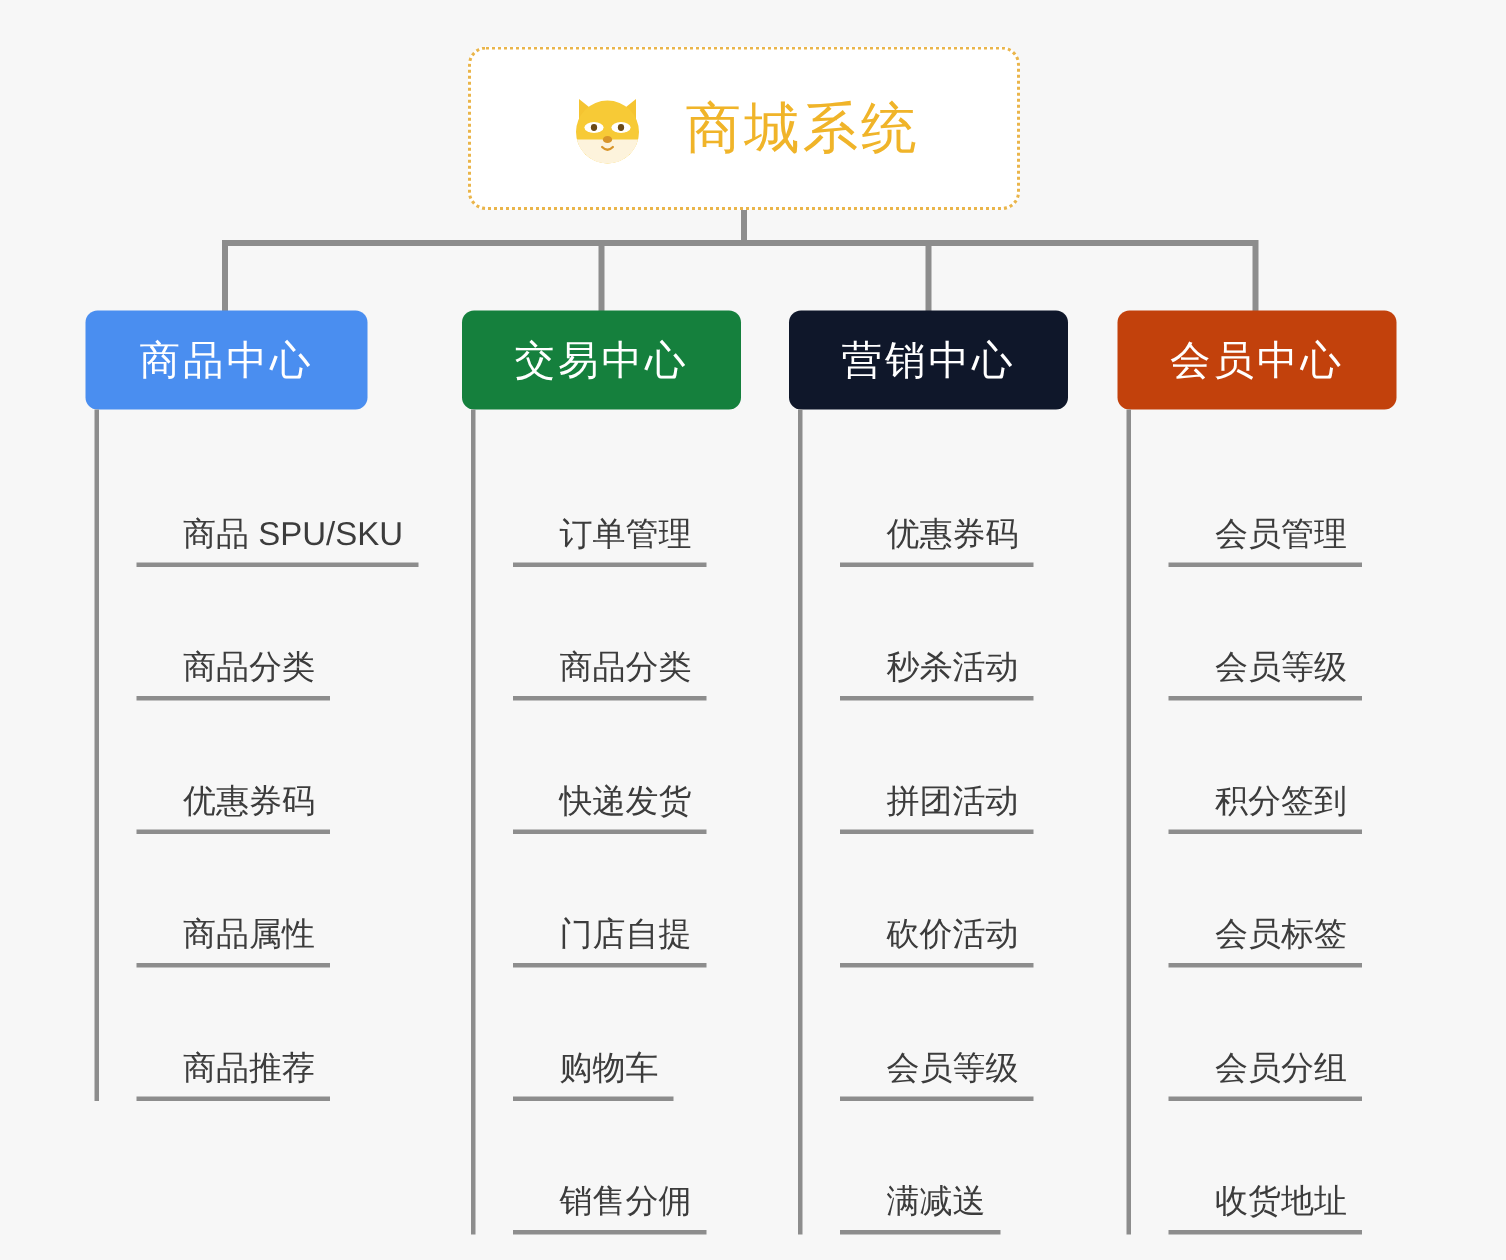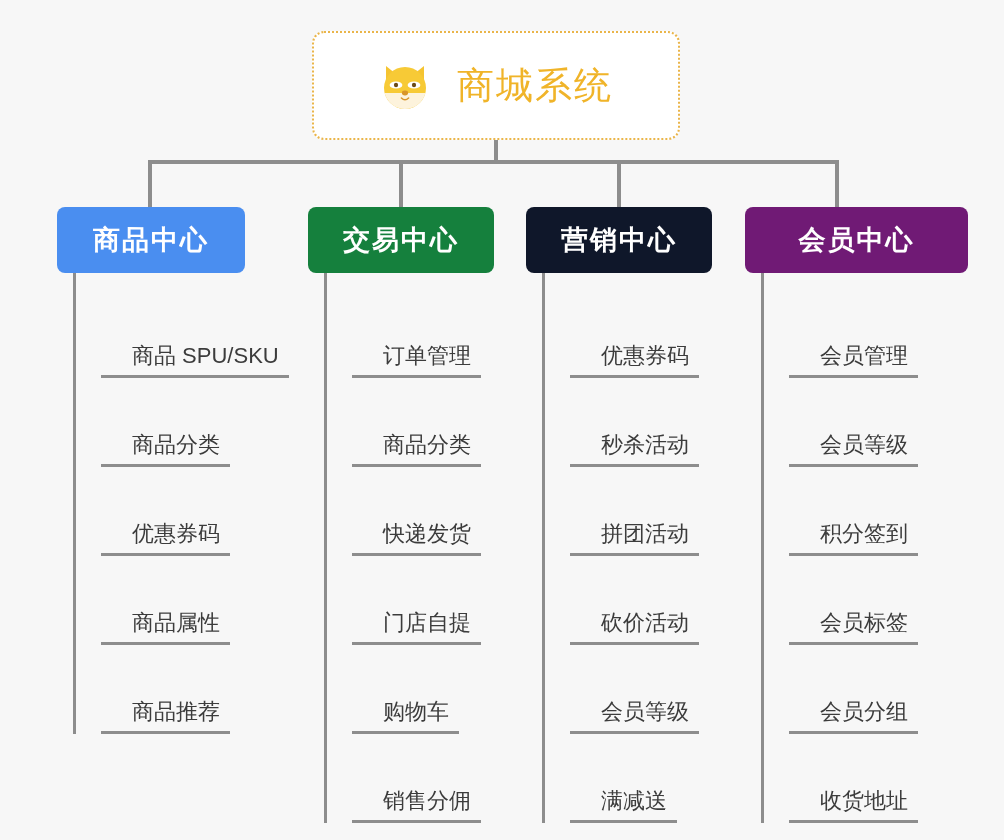--- a/index.html
+++ b/index.html
@@ -81,25 +81,24 @@
     box-sizing: border-box;
     height: 66px;
     border-radius: 8px;
     display: flex;
     align-items: center;
     justify-content: center;
     color: #ffffff;
     font-size: 27px;
     letter-spacing: 2px;
     white-space: nowrap;
-    font-weight: bold;
   }
   .branch {
     position: relative;
-    margin-left: 16px;
+    margin-left: 6px;
     padding-top: 16px;
     border-left: 3px solid #8d8d8d;
   }
   .leaf {
     position: relative;
     height: 89px;
     box-sizing: border-box;
     display: flex;
     align-items: flex-end;
   }
@@ -213,21 +212,21 @@
       <div class="leaf">
           <span class="leaf-label">会员等级</span>
         </div>
       <div class="leaf">
           <span class="leaf-label">满减送</span>
         </div>
     </div>
   </div>
 
   <div class="column" style="left:745px;width:186px">
-    <div class="cat-header" style="width:223px;background:#701a75">
+    <div class="cat-header" style="width:186px;background:#c2410c">
       <span>会员中心</span>
     </div>
     <div class="branch">
       <div class="leaf">
           <span class="leaf-label">会员管理</span>
         </div>
       <div class="leaf">
           <span class="leaf-label">会员等级</span>
         </div>
       <div class="leaf">

